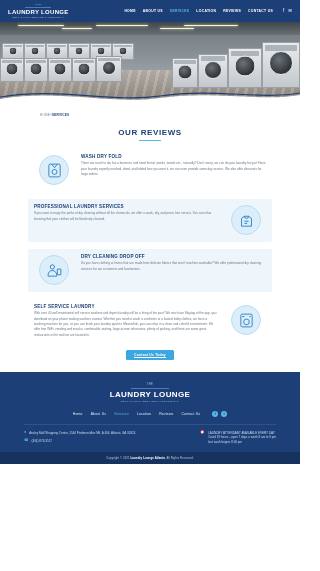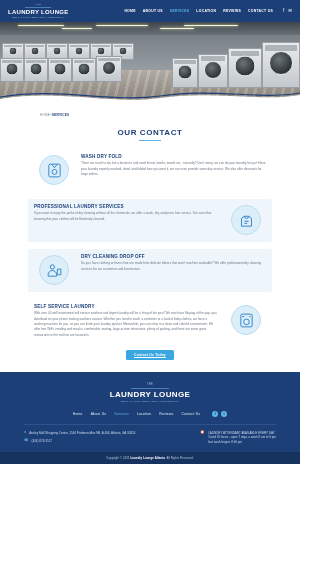--- a/index.html
+++ b/index.html
@@ -316,21 +316,21 @@
       </svg>
     </div>
   </div>
 
   <div class="crumbbar">
     <span class="c">HOME</span>
     <span class="c"> » </span>
     <span class="c"><b>SERVICES</b></span>
   </div>
 
-  <div class="sect-title">OUR CONTACT</div>
+  <div class="sect-title">OUR REVIEWS</div>
   <div class="sect-rule"></div>
 
   <div class="services">
 
     <div class="srv">
       <div class="icon-wrap">
         <div class="badge">
           <svg viewBox="0 0 24 24" fill="none" stroke="#2b7fc4" stroke-width="1.3">
             <rect x="4" y="3" width="16" height="18" rx="2"></rect>
             <path d="M8 3 l4 5 l4 -5"></path>

